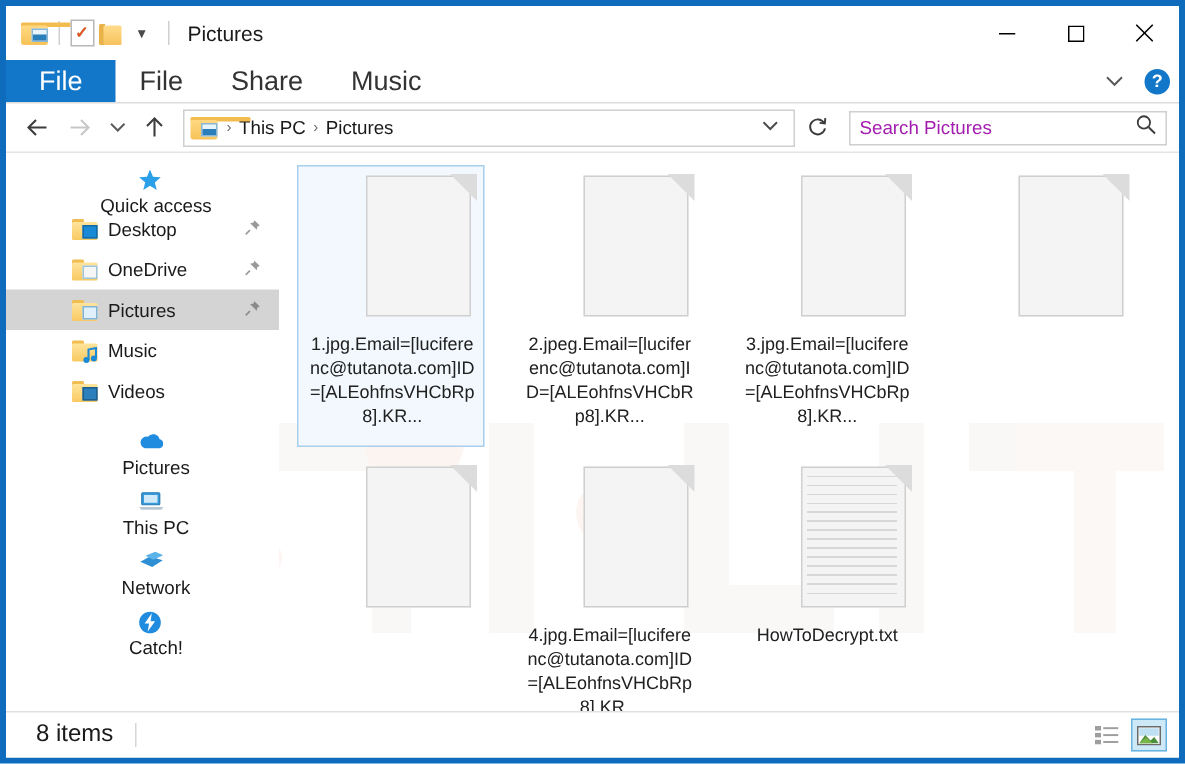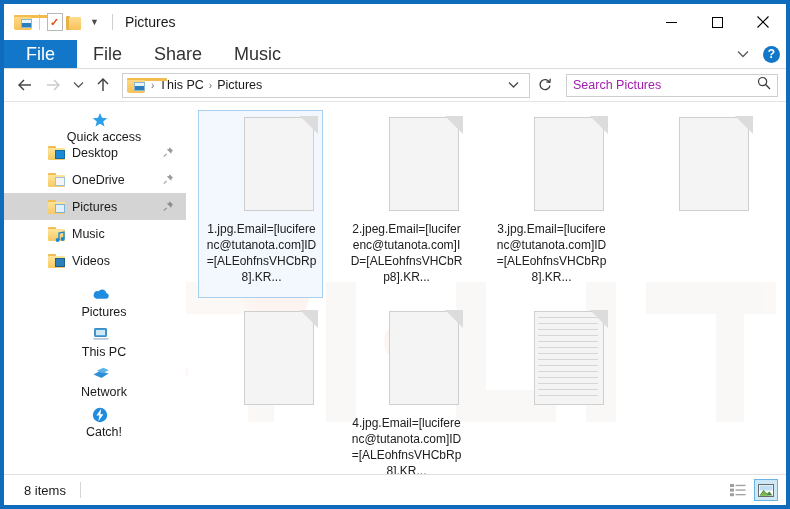--- a/index.html
+++ b/index.html
@@ -333,21 +333,21 @@
     height: 30px;
     flex: none;
     border-top: 1px solid #e0e0e0;
     background: #ffffff;
     display: flex;
     align-items: center;
     padding: 0 8px;
     position: relative;
   }
   .status-text {
-    font-size: 13px; color: #1a1a1a;
+    font-size: 16px; color: #1a1a1a;
     padding-left: 12px;
   }
   .status-sep {
     width: 1px; height: 16px; background: #d6d6d6;
     margin-left: 14px;
   }
   .view-btns {
     position: absolute; right: 8px; top: 0; height: 30px;
     display: flex; align-items: center; gap: 4px;
   }
@@ -691,20 +691,21 @@
           <div class="label">4.jpg.Email=[luciferenc@tutanota.com]ID=[ALEohfnsVHCbRp8].KR...</div>
         </div>
 
 
         <div class="tile">
           <div class="thumb">
             <div class="doc-page"></div>
             <div class="txt-lines"></div>
             <div class="doc-fold"></div>
           </div>
+          <div class="label">HowToDecrypt.txt</div>
         </div>
 
       </div>
     </div>
   </div>
 
   <div class="statusbar">
     <div class="status-text">8 items</div>
     <div class="status-sep"></div>
     <div class="view-btns">

